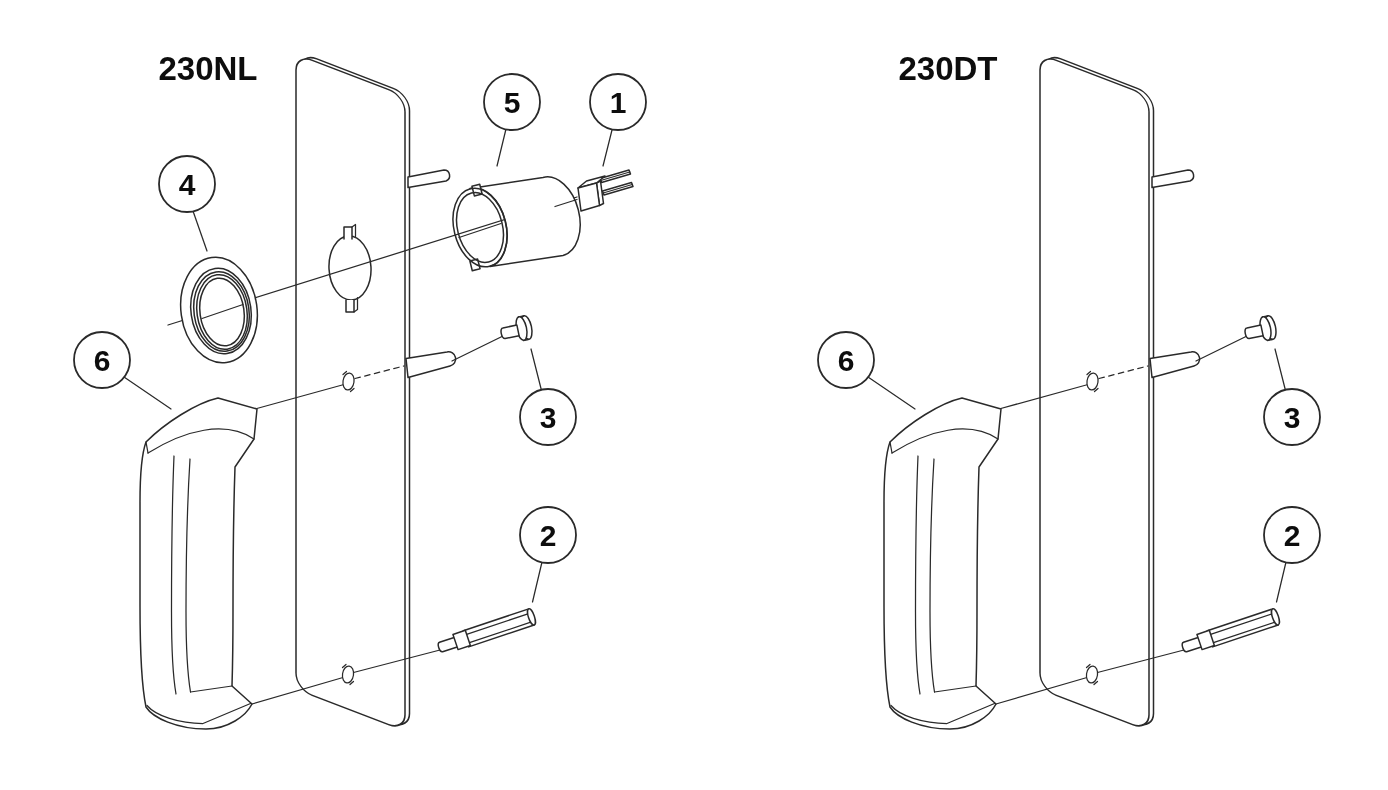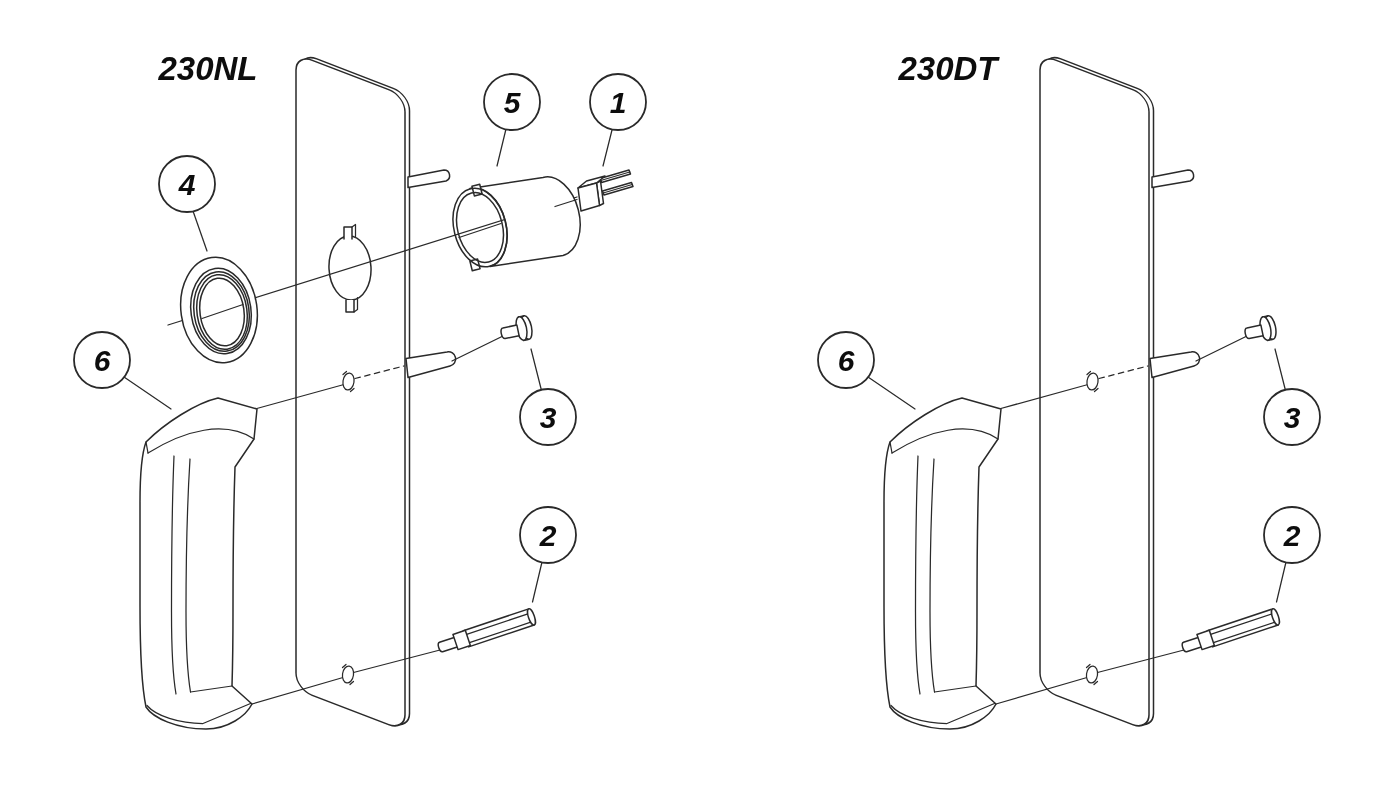--- a/index.html
+++ b/index.html
@@ -1,17 +1,17 @@
 <!DOCTYPE html>
 <html style="--line: #2a2a2a; --bg: #ffffff; --text: #0d0d0d;"><head>
 <meta charset="utf-8">
 <style>
   :root { --line:#2a2a2a; --bg:#ffffff; --text:#0d0d0d; }
   html,body { margin:0; padding:0; background:var(--bg); }
-  .stage { position:relative; width:1388px; height:790px; background:var(--bg); overflow:hidden;font-style:italic; }
+  .stage { position:relative; width:1388px; height:790px; background:var(--bg); overflow:hidden; }
   svg { display:block; }
   .ln   { stroke:var(--line); stroke-width:1.5; fill:none; stroke-linecap:round; stroke-linejoin:round; }
   .f    { fill:#ffffff; }
   .thin { stroke-width:1.25; }
   .dash { stroke-dasharray:5.5 4.5; }
   .co   { stroke:var(--line); stroke-width:1.8; fill:#ffffff; }
   text  { font-family:"Liberation Sans","DejaVu Sans",sans-serif; font-weight:bold; fill:var(--text); }
   .title { font-size:33px; text-anchor:middle; }
   .num   { font-size:30px; text-anchor:middle; }
 </style>

